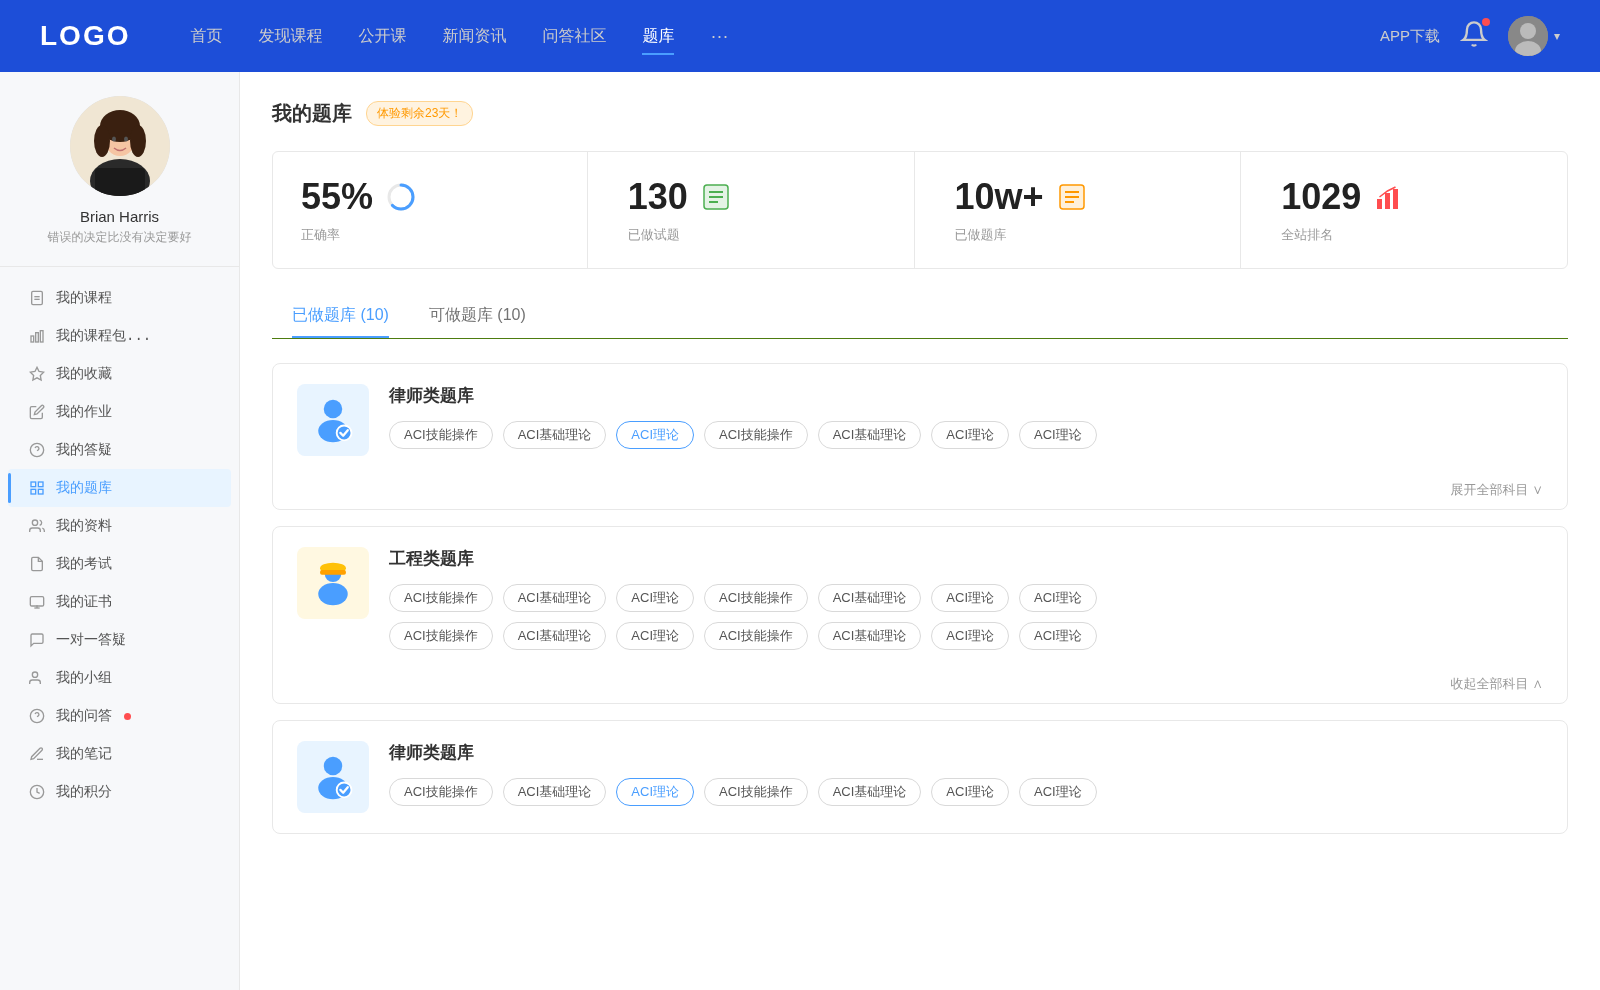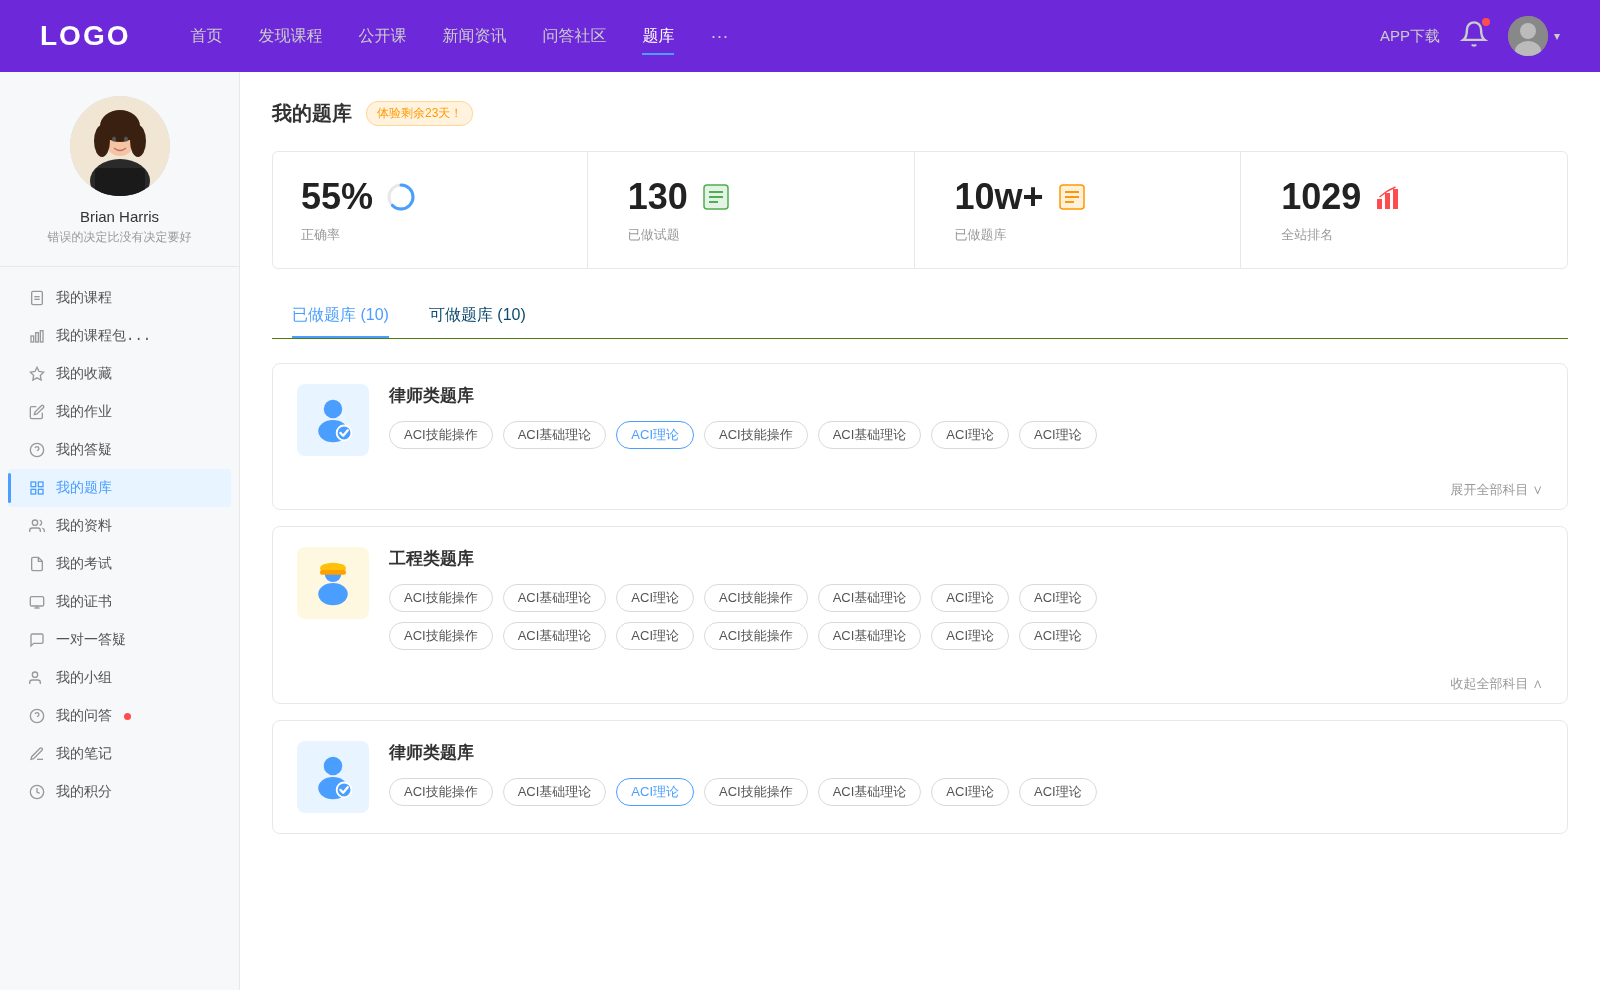--- a/index.html
+++ b/index.html
@@ -1,20 +1,20 @@
 <!DOCTYPE html>
 <html><head>
   <meta charset="utf-8">
   <style>
     * { margin: 0; padding: 0; box-sizing: border-box; }
     body { font-family: -apple-system, BlinkMacSystemFont, "PingFang SC", "Microsoft YaHei", sans-serif; background: #f0f2f5; width: 1600px; height: 990px; overflow: hidden; }
 
     
     .navbar {
-      background: #6d28d9;
+      background: #1d4ed8;
       height: 72px;
       display: flex;
       align-items: center;
       padding: 0 40px;
       position: fixed;
       top: 0; left: 0; right: 0;
       z-index: 100;
     }
     .navbar-logo {
       color: white;
@@ -253,21 +253,21 @@
 
     
     .tabs-row {
       display: flex;
       gap: 0;
       border-bottom: 1px solid #4d7c0f;
       margin-bottom: 24px;
     }
     .tab-item {
       font-size: 16px;
-      color: #0c4a6e;
+      color: #737373;
       padding: 8px 20px 12px;
       cursor: pointer;
       position: relative;
     }
     .tab-item.active {
       color: #4a9eff;
     }
     .tab-item.active::after {
       content: '';
       position: absolute;

